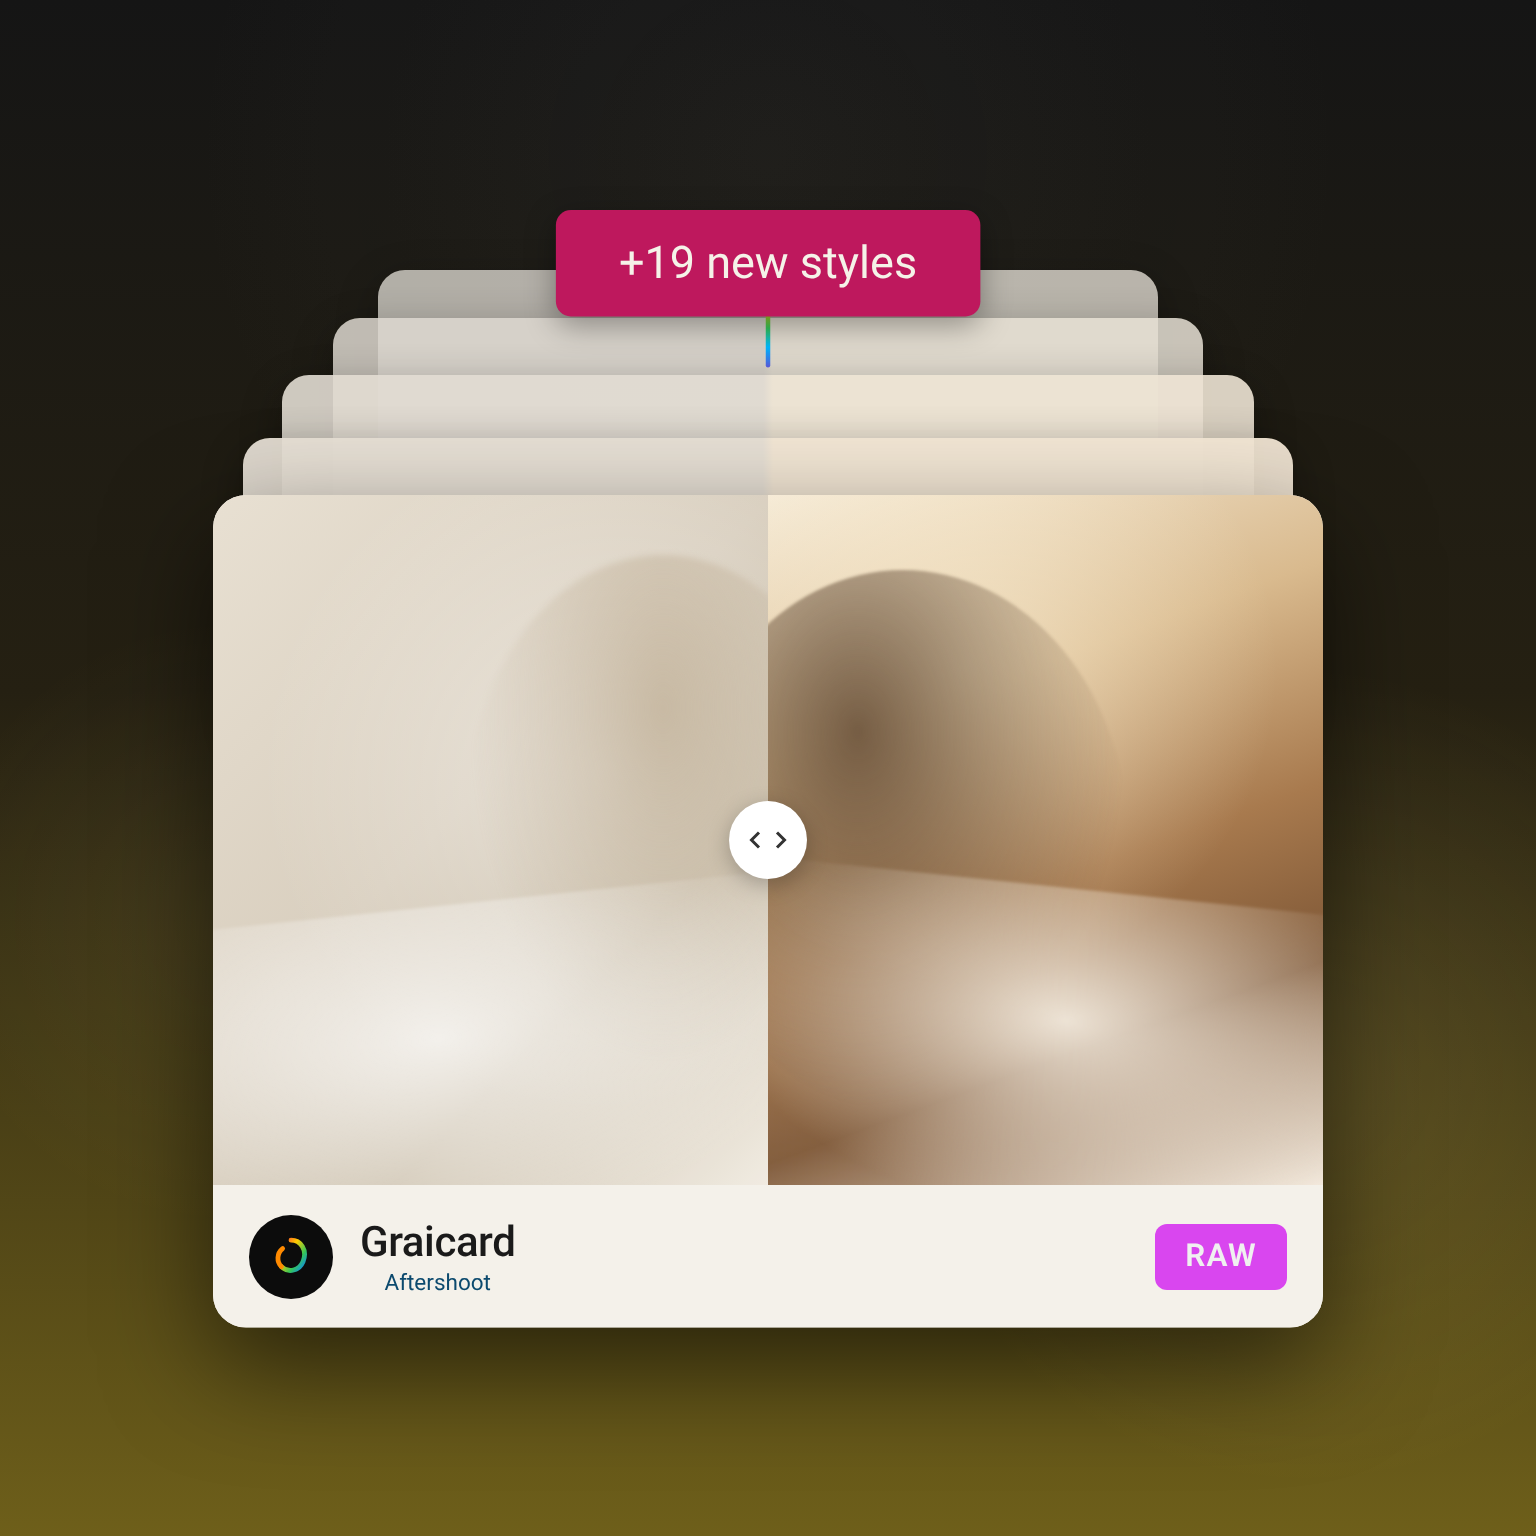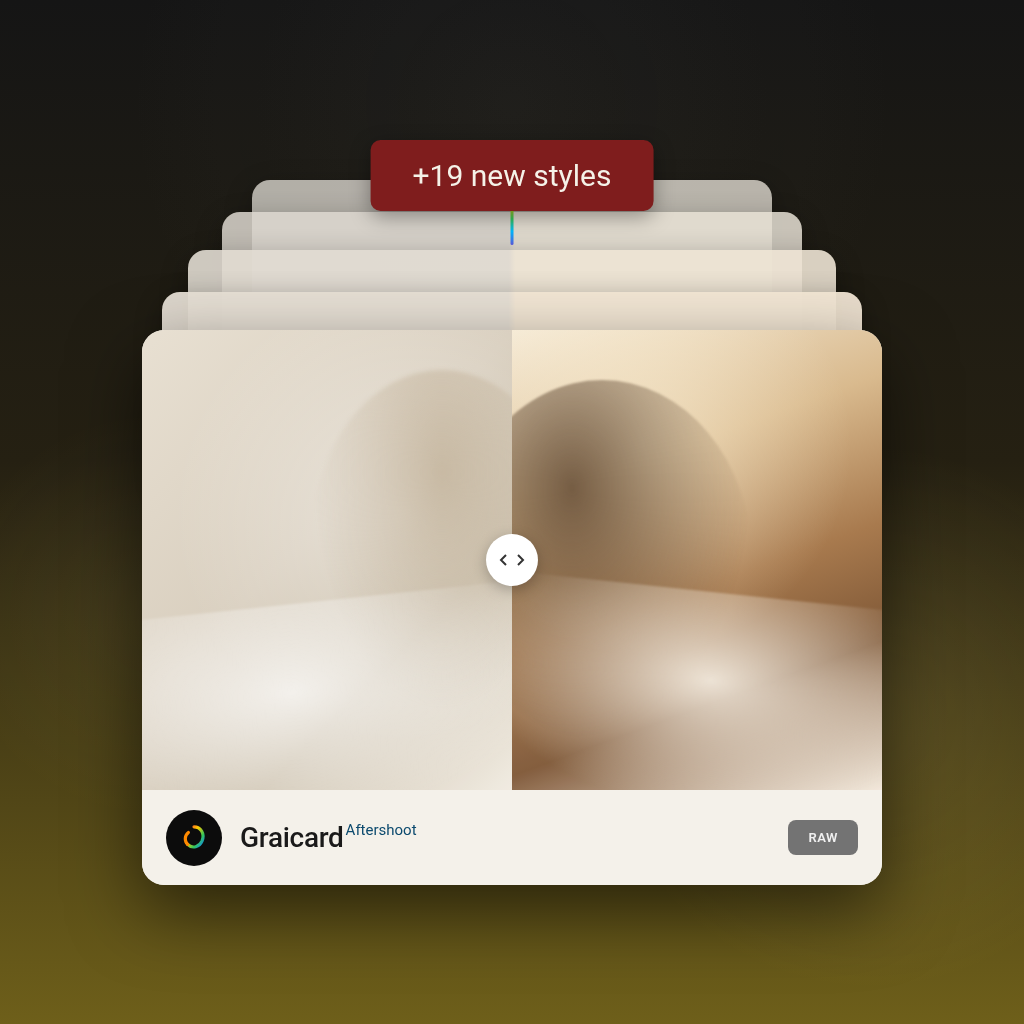--- a/index.html
+++ b/index.html
@@ -171,41 +171,41 @@
   .avatar {
     width: 56px;
     height: 56px;
     border-radius: 50%;
     background: #0c0c0c;
     display: flex;
     align-items: center;
     justify-content: center;
   }
   .avatar svg { width: 32px; height: 32px; }
-  .meta { display: flex; flex-direction: row; gap: 2px; }
+  .meta { display: flex; flex-direction: column; gap: 2px; align-items: center; }
   .title { font-size: 28px; font-weight: 500; color: #1a1a1a; letter-spacing: -0.01em; }
   .subtitle { font-size: 15px; color: #0c4a6e; }
   .spacer { flex: 1; }
   .raw-badge {
-    background: #737373;
+    background: #d946ef;
     color: #f0f0f0;
-    font-size: 13px;
+    font-size: 21px;
     font-weight: 600;
     letter-spacing: 0.04em;
     padding: 10px 20px;
     border-radius: 8px;
   }
 
   
   .chip {
     position: absolute;
     left: 50%;
     top: 140px;
     transform: translateX(-50%);
-    background: #7f1d1d;
+    background: #be185d;
     color: #f5f2e8;
     font-size: 30px;
     font-weight: 400;
     padding: 18px 42px;
     border-radius: 10px;
     z-index: 60;
     box-shadow: 0 6px 20px rgba(0,0,0,0.35);
   }
 </style>
 </head>

